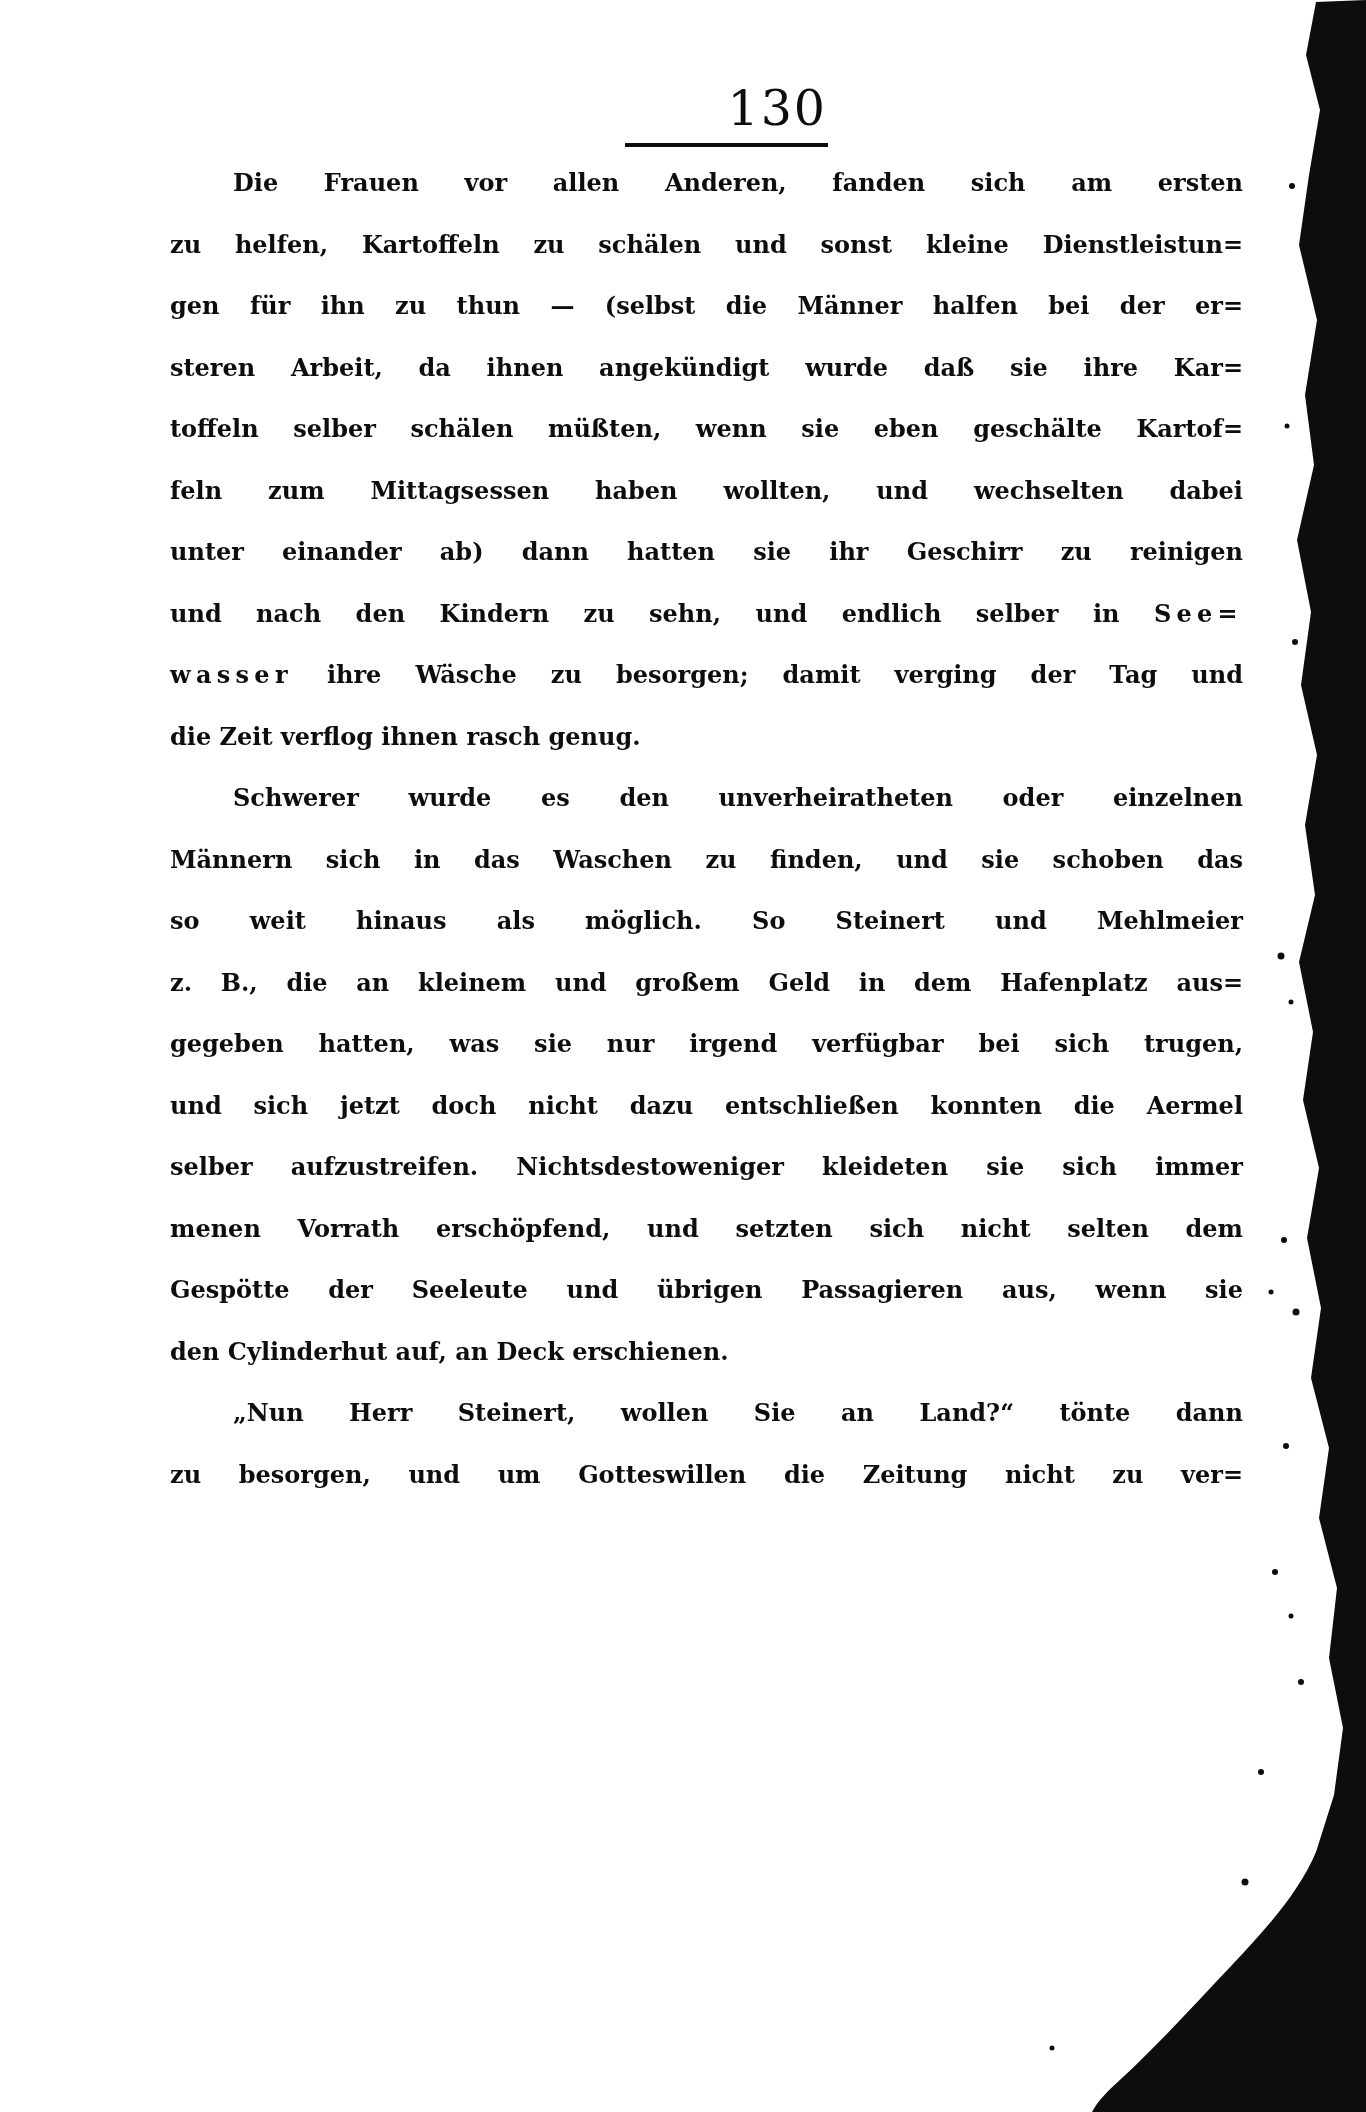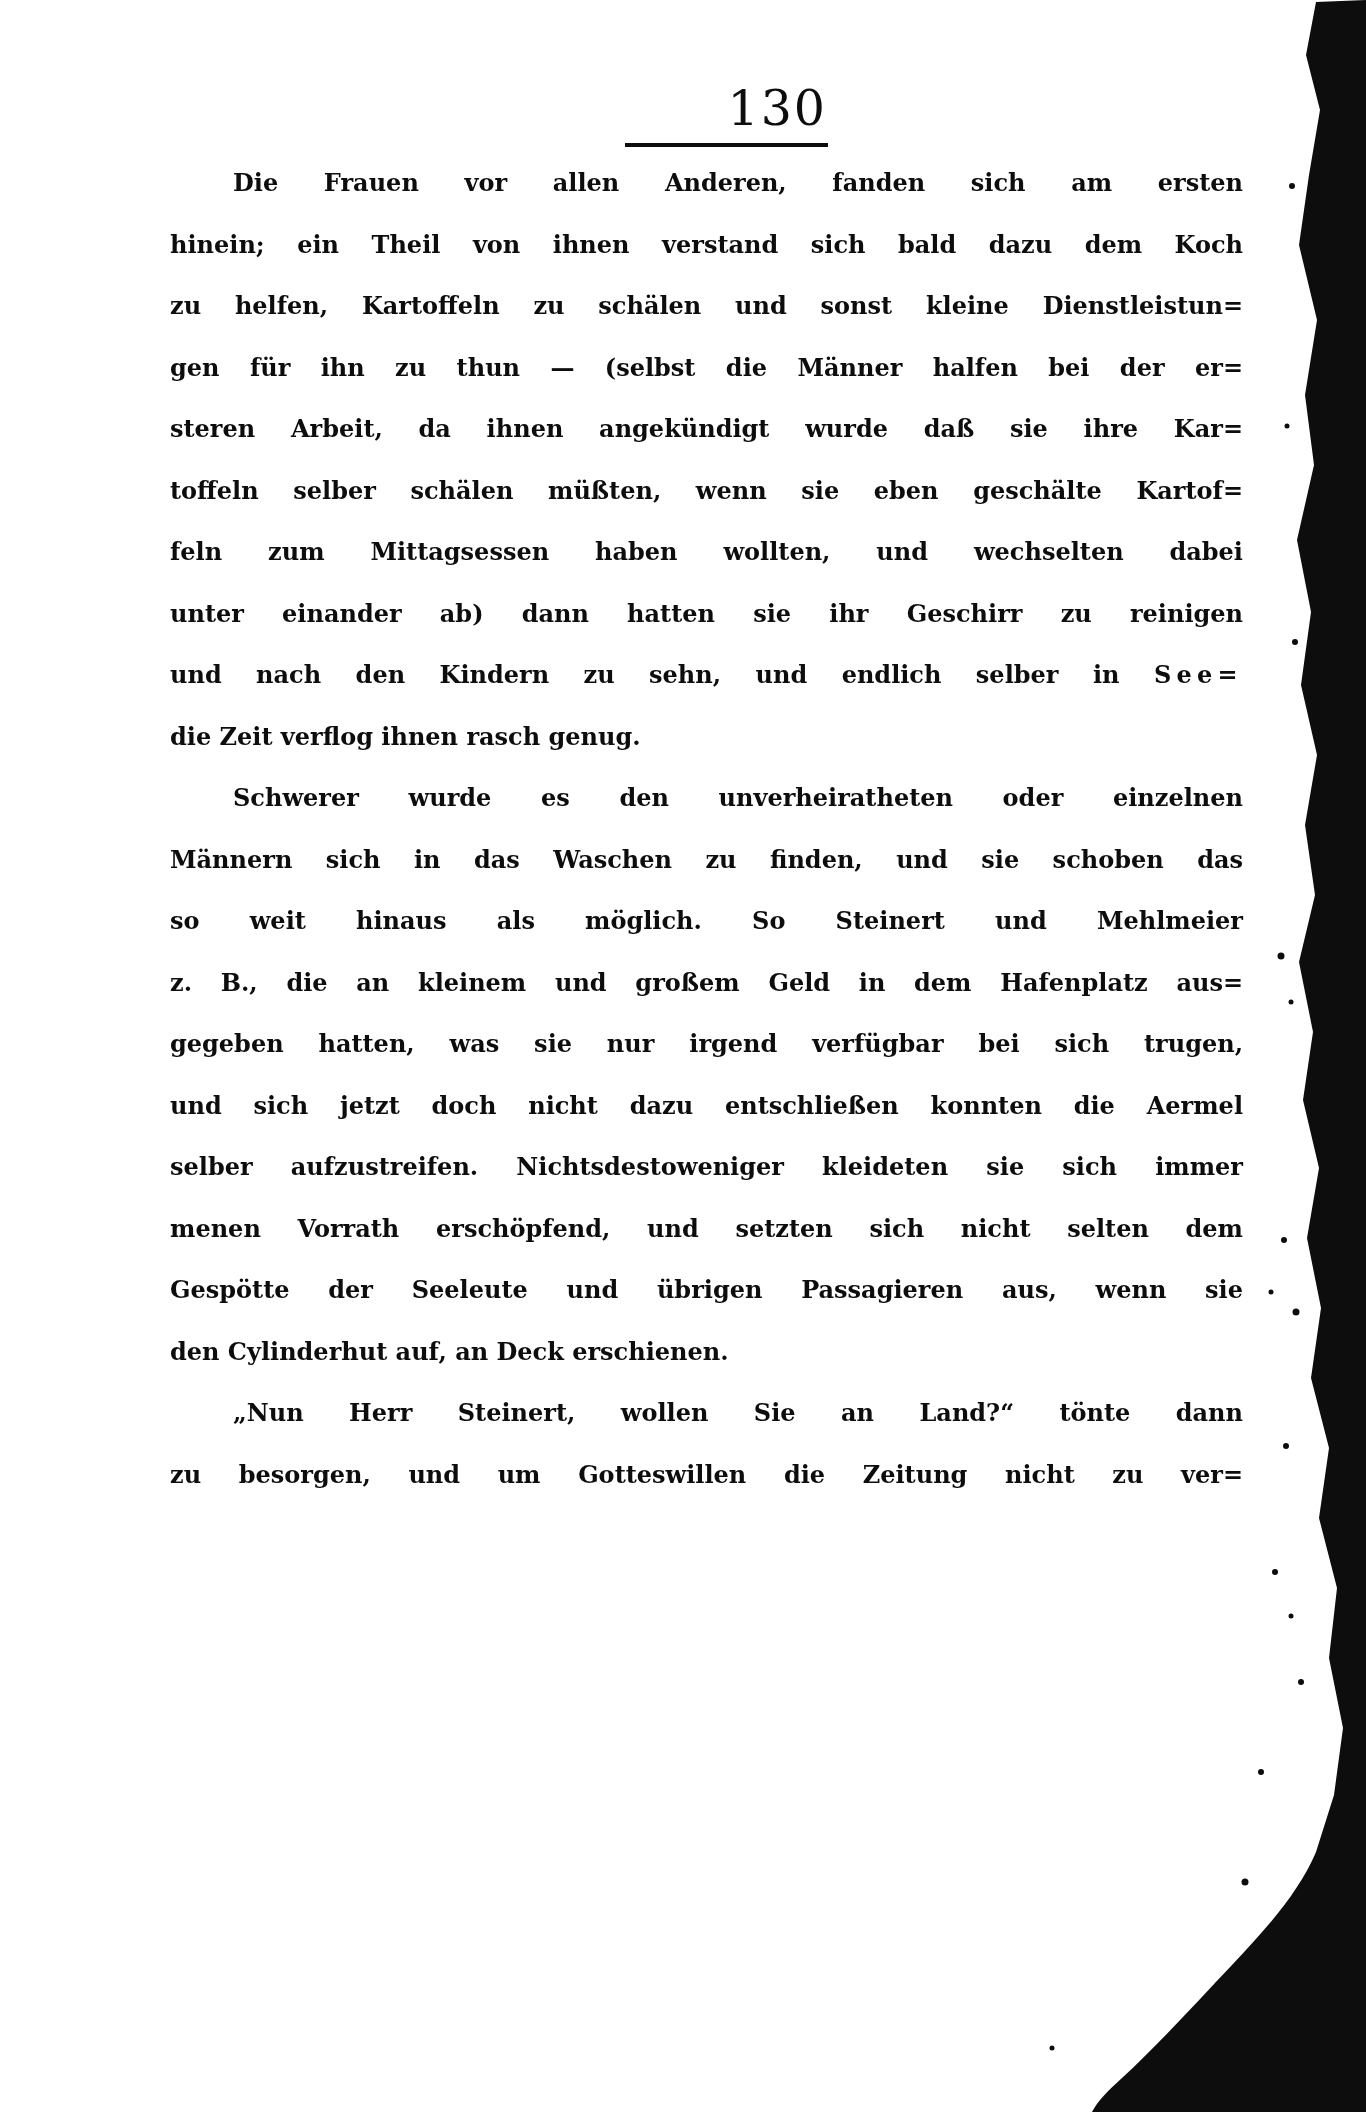--- a/index.html
+++ b/index.html
@@ -70,28 +70,28 @@
 <body>
 
 <div class="page">
 
   <div class="page-number">130</div>
 
   <div class="page-number-rule"></div>
 
   <div class="text-column">
       <div class="line indent"><span>Die Frauen vor allen Anderen, fanden sich am ersten</span></div>
-      <div class="line"><span>hinein; ein Theil von ihnen verstand sich bald dazu dem Koch</span></div>
       <div class="line"><span>zu helfen, Kartoffeln zu schälen und sonst kleine Dienstleistun=</span></div>
       <div class="line"><span>gen für ihn zu thun — (selbst die Männer halfen bei der er=</span></div>
       <div class="line"><span>steren Arbeit, da ihnen angekündigt wurde daß sie ihre Kar=</span></div>
       <div class="line"><span>toffeln selber schälen müßten, wenn sie eben geschälte Kartof=</span></div>
       <div class="line"><span>feln zum Mittagsessen haben wollten, und wechselten dabei</span></div>
       <div class="line"><span>unter einander ab) dann hatten sie ihr Geschirr zu reinigen</span></div>
       <div class="line"><span>und nach den Kindern zu sehn, und endlich selber in </span><span class="sp">See=</span></div>
+      <div class="line"><span class="sp">wasser</span><span> ihre Wäsche zu besorgen; damit verging der Tag und</span></div>
       <div class="line left"><span>die Zeit verflog ihnen rasch genug.</span></div>
       <div class="line indent"><span>Schwerer wurde es den unverheiratheten oder einzelnen</span></div>
       <div class="line"><span>Männern sich in das Waschen zu finden, und sie schoben das</span></div>
       <div class="line"><span>so weit hinaus als möglich.  So Steinert und Mehlmeier</span></div>
       <div class="line"><span>z. B., die an kleinem und großem Geld in dem Hafenplatz aus=</span></div>
       <div class="line"><span>gegeben hatten, was sie nur irgend verfügbar bei sich trugen,</span></div>
       <div class="line"><span>und sich jetzt doch nicht dazu entschließen konnten die Aermel</span></div>
       <div class="line"><span>selber aufzustreifen.  Nichtsdestoweniger kleideten sie sich immer</span></div>
       <div class="line"><span>menen Vorrath erschöpfend, und setzten sich nicht selten dem</span></div>
       <div class="line"><span>Gespötte der Seeleute und übrigen Passagieren aus, wenn sie</span></div>

